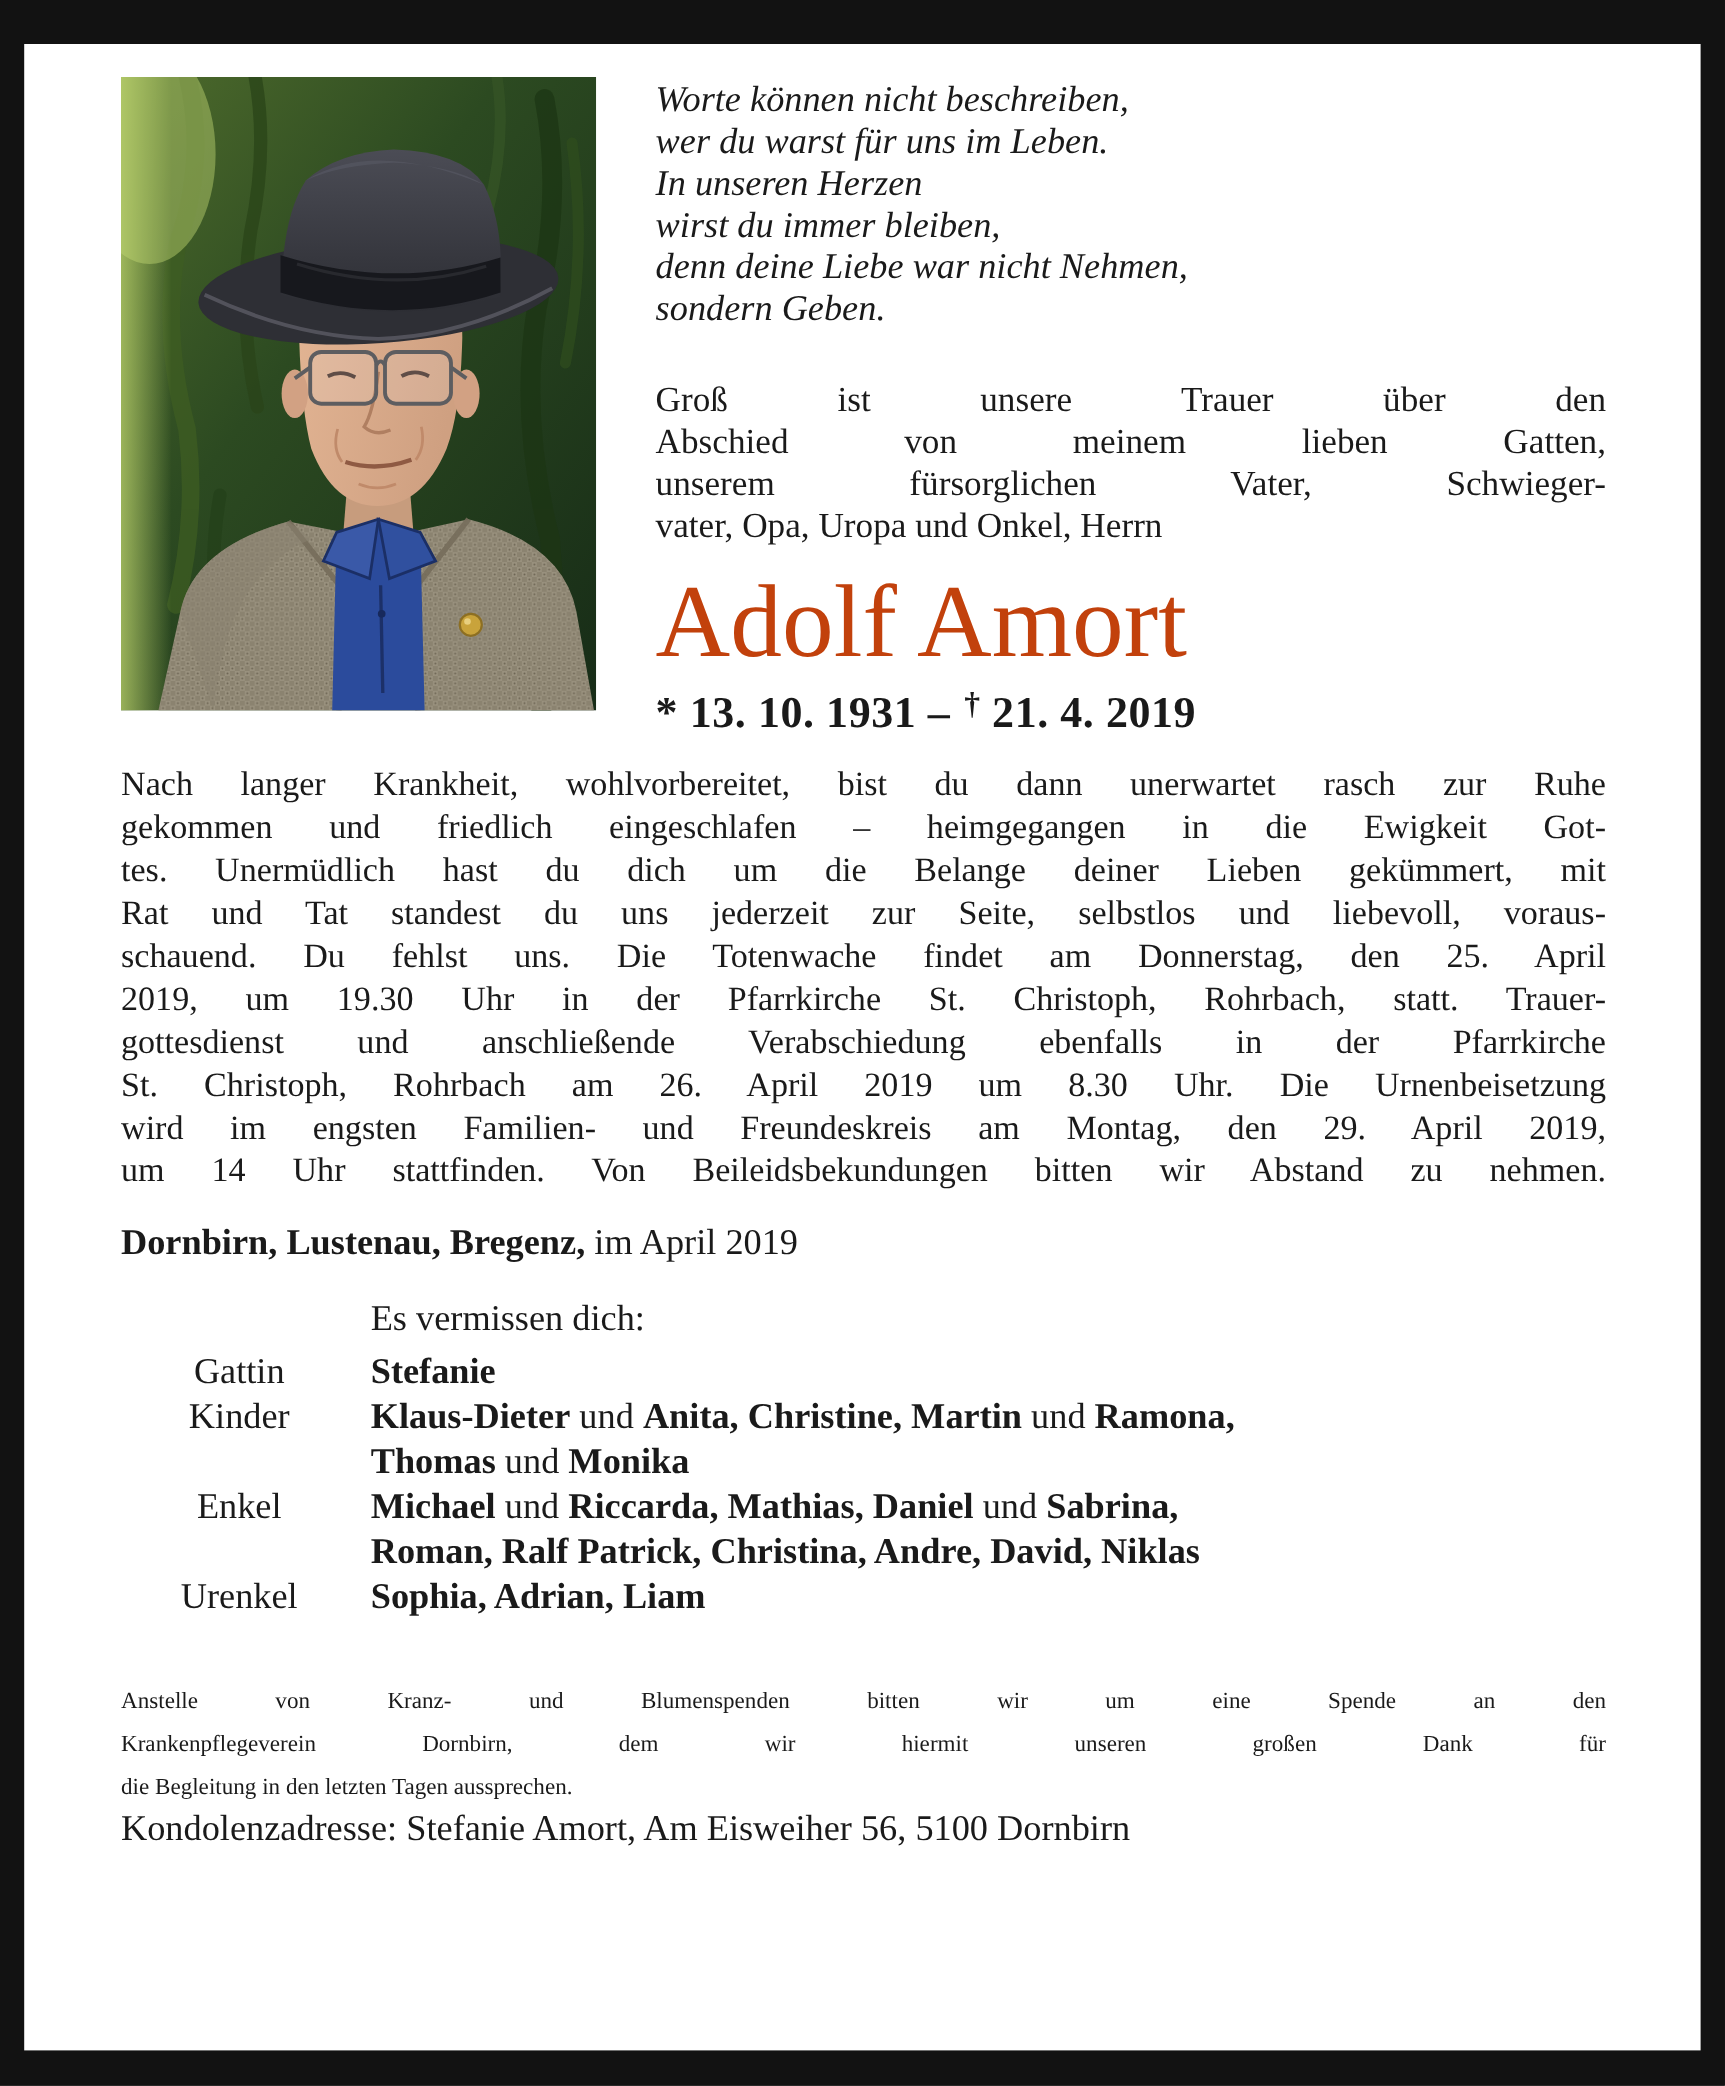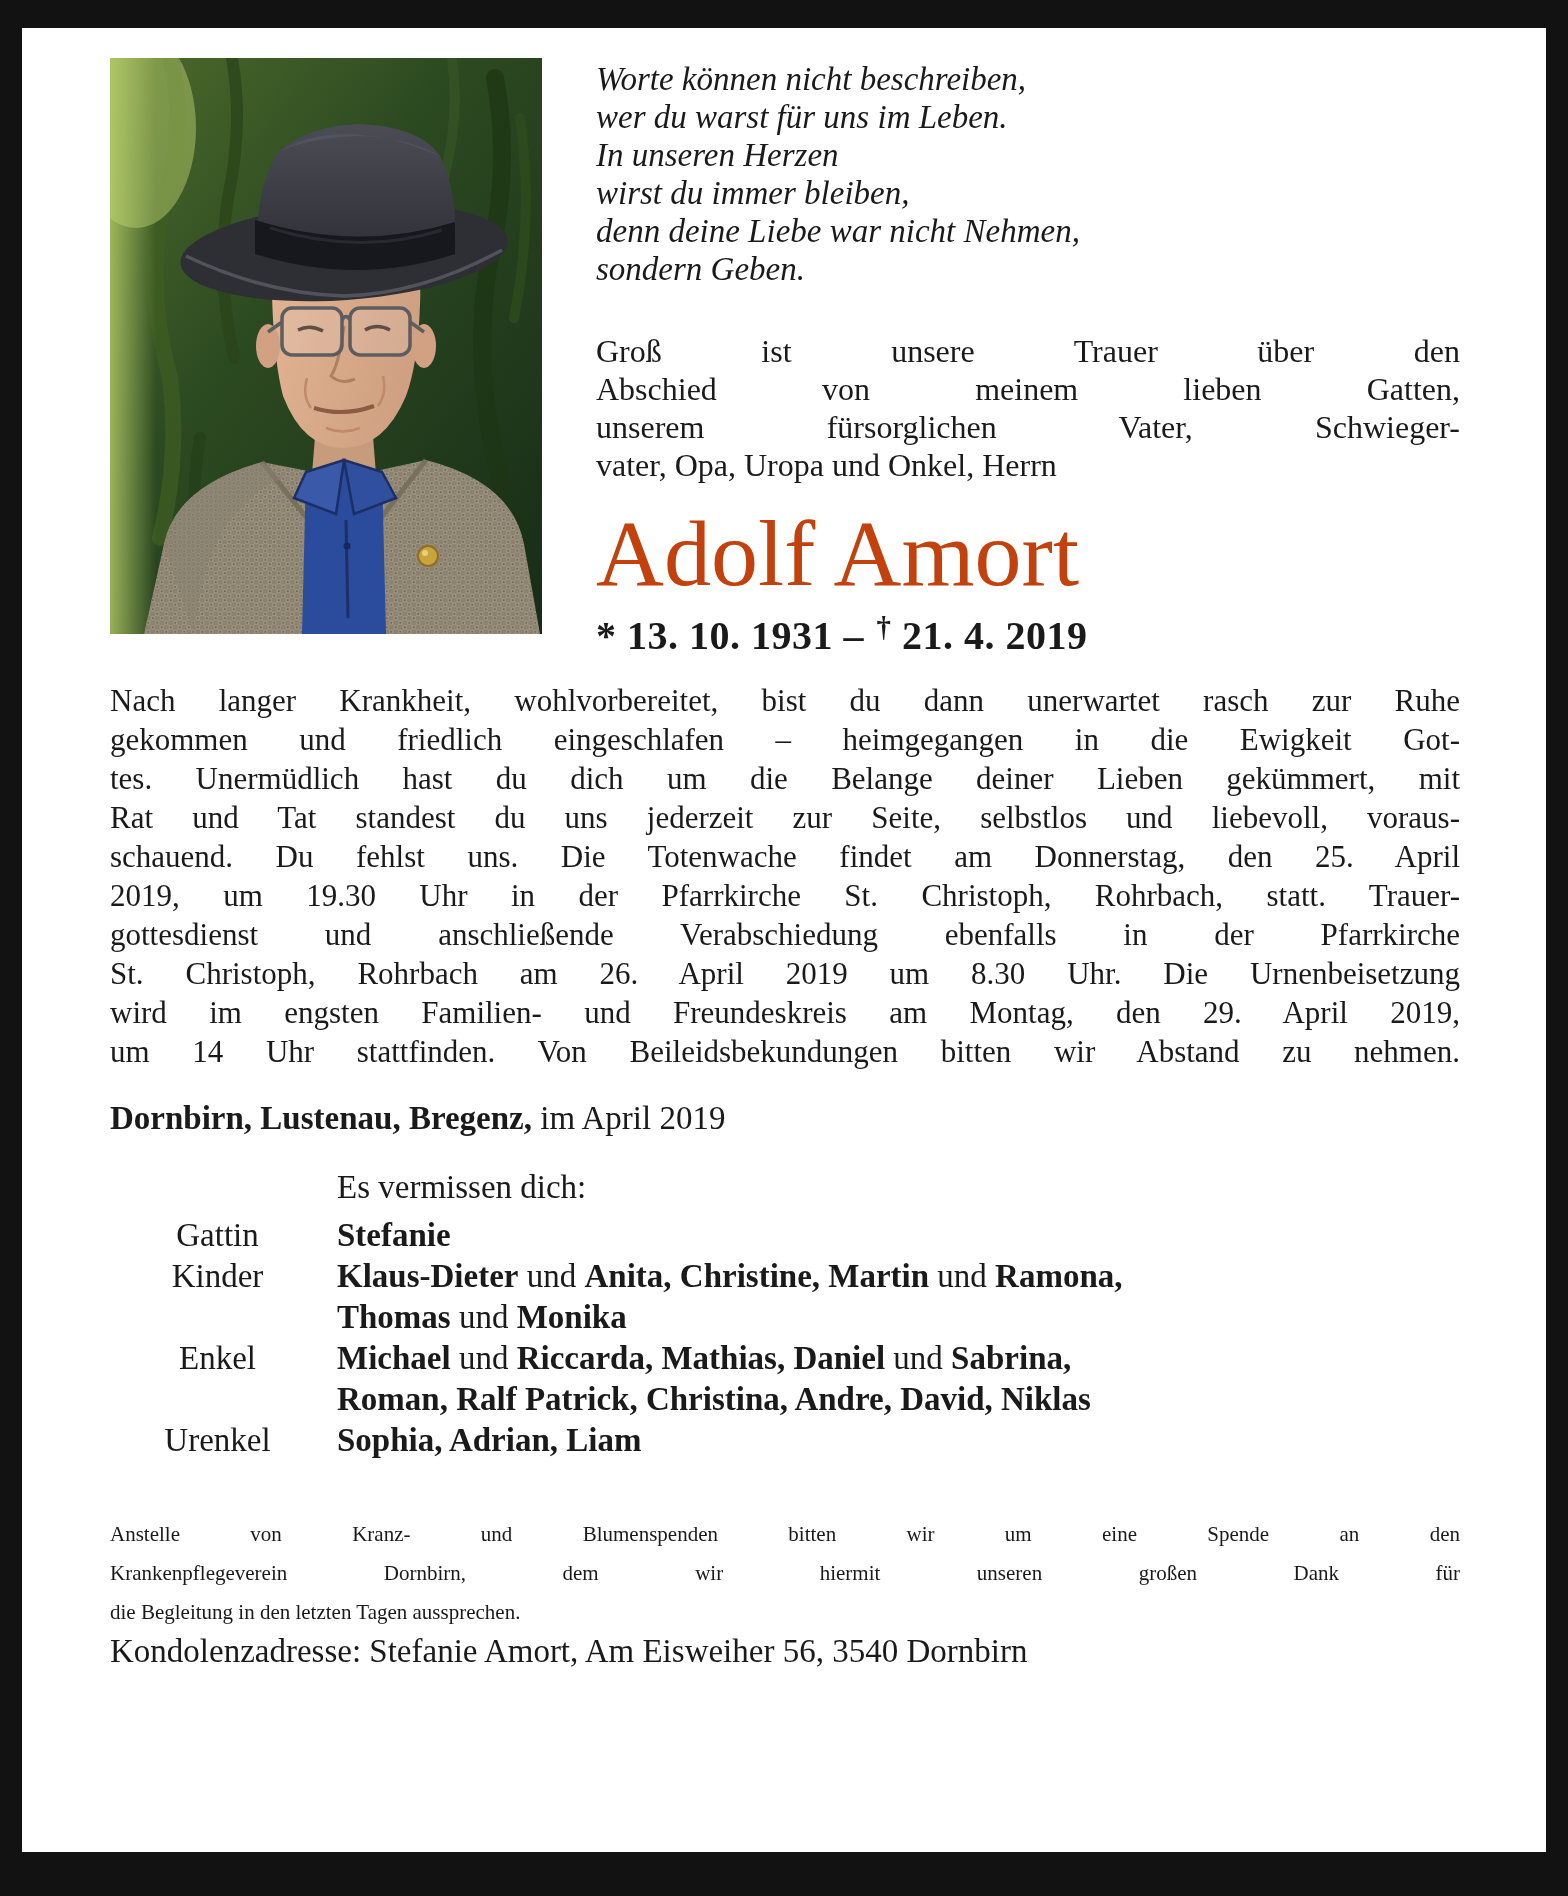--- a/index.html
+++ b/index.html
@@ -1,20 +1,20 @@
 <!DOCTYPE html>
 <html><head>
 <meta charset="utf-8">
 <style>
   * { margin:0; padding:0; box-sizing:border-box; }
   html,body { background:#111; }
   body { font-family:"Liberation Serif", serif; color:#1a1a1a; }
 
   .page { position:relative; width:1568px; height:1896px; background:#121212; overflow:hidden; }
-  .sheet { position:absolute; left:22px; top:28px; width:1524px; height:1824px;
+  .sheet { position:absolute; left:22px; top:40px; width:1524px; height:1824px;
            background:#ffffff; padding:30px 86px 0 88px; overflow:hidden; }
 
   .top { display:flex; column-gap:54px; align-items:flex-start; }
   .photo { width:432px; height:576px; flex:0 0 auto; }
   .photo svg { display:block; width:100%; height:100%; }
   .rcol { flex:1; min-width:0; }
 
   .poem { font-style:italic; font-size:33px; line-height:38px; padding-top:2px; }
   .intro { margin-top:44px; font-size:32px; line-height:38px; }
 
@@ -197,16 +197,16 @@
         <div class="fam-names"><span class="b">Michael</span><span> und </span><span class="b">Riccarda, Mathias, Daniel</span><span> und </span><span class="b">Sabrina,</span><br><span class="b">Roman, Ralf Patrick, Christina, Andre, David, Niklas</span></div>
         <div class="fam-role">Urenkel</div>
         <div class="fam-names"><span class="b">Sophia, Adrian, Liam</span></div>
       </div>
 
     <div class="closing lines-justify ragged">
         <div>Anstelle von Kranz- und Blumenspenden bitten wir um eine Spende an den</div>
         <div>Krankenpflegeverein Dornbirn, dem wir hiermit unseren großen Dank für</div>
         <div class="line-last">die Begleitung in den letzten Tagen aussprechen.</div>
       </div>
-    <div class="condolence">Kondolenzadresse: Stefanie Amort, Am Eisweiher 56, 3540 Dornbirn</div>
+    <div class="condolence">Kondolenzadresse: Stefanie Amort, Am Eisweiher 56, 5100 Dornbirn</div>
 
   </div>
 </div>
 
 </body></html>

